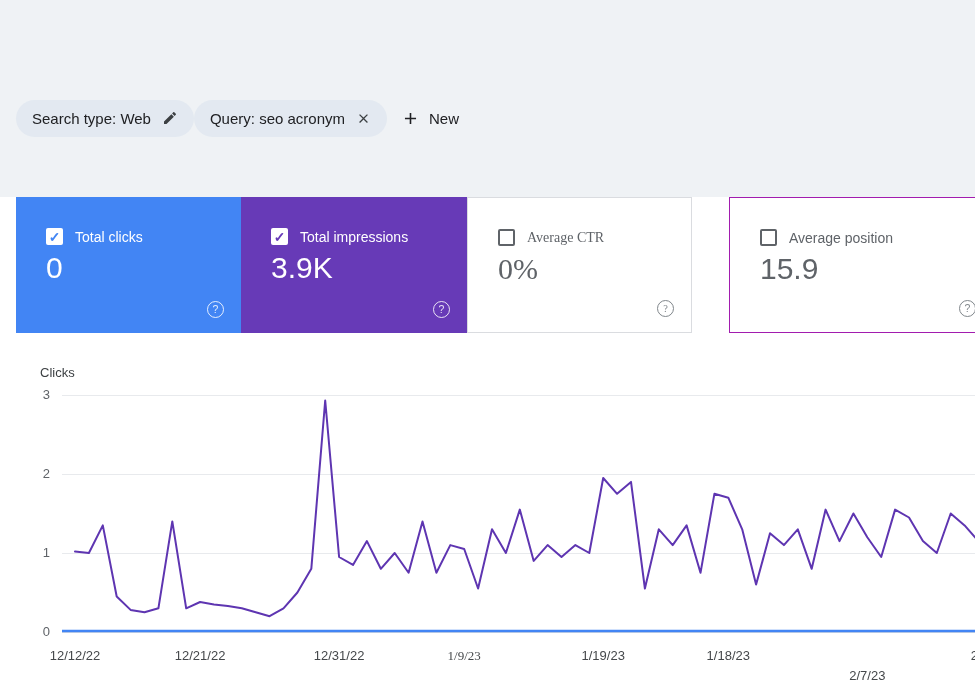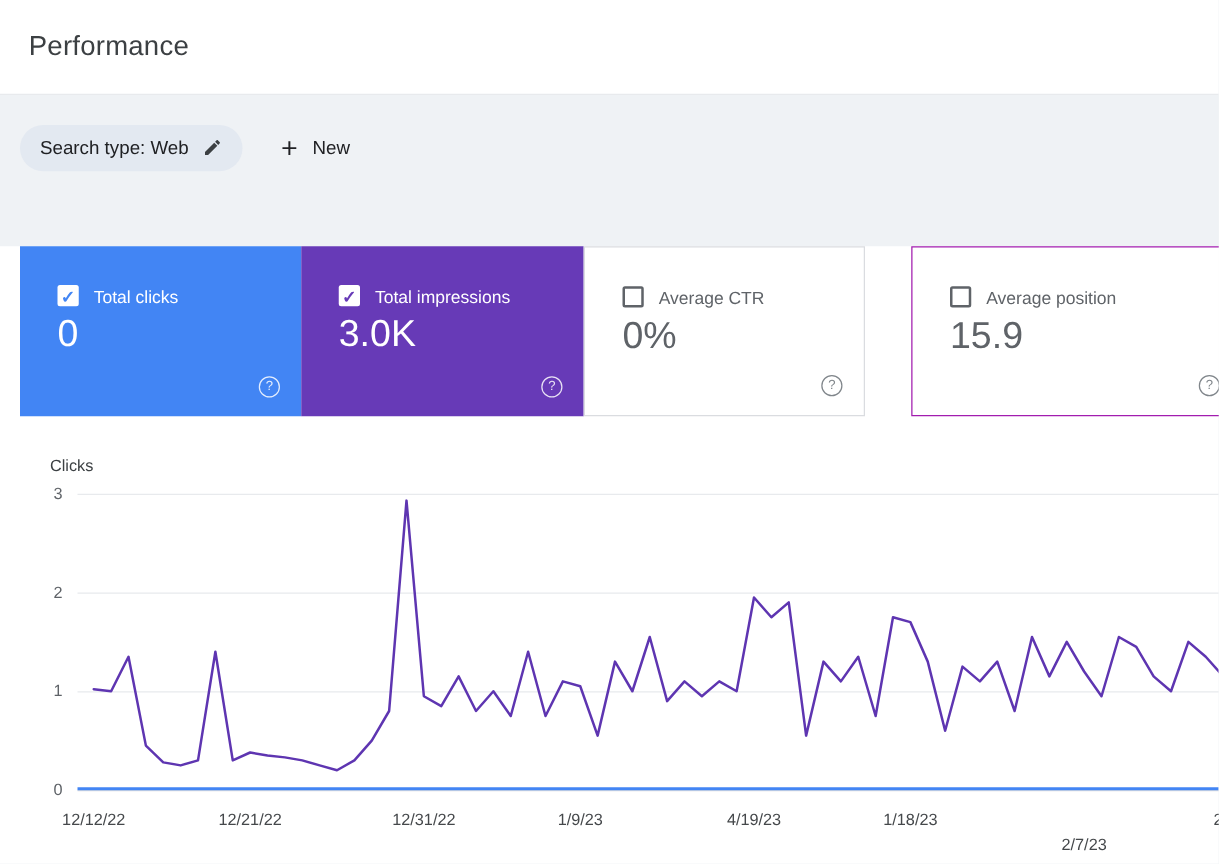--- a/index.html
+++ b/index.html
@@ -8,34 +8,34 @@
     font-family:"Liberation Sans", sans-serif;
     background:#eff2f5;
   }
   .page{position:relative;width:975px;height:691px;background:#eff2f5;overflow:hidden;}
 
   
   .topbar{position:absolute;top:0;left:0;right:0;height:75px;background:#fff;border-bottom:1px solid #e8eaed;}
   .title{margin:0;position:absolute;left:23px;top:24px;font-size:22px;font-weight:400;color:#3c4043;letter-spacing:.2px;}
 
   
-  .filter-section{position:absolute;top:99px;left:16px;right:0;height:38px;display:flex;align-items:center;gap:14px;}
+  .filter-section{position:absolute;top:99px;left:16px;right:0;height:38px;display:flex;align-items:center;}
   .chip{display:inline-flex;align-items:center;height:37px;padding:0 16px;background:#e3e9f1;border-radius:19px;cursor:pointer;white-space:nowrap;}
   .chip-label{font-size:15px;color:#202124;}
   .chip-icon{margin-left:11px;display:flex;align-items:center;cursor:pointer;}
   .new-btn{display:flex;align-items:center;gap:9px;background:none;border:none;padding:0;margin-left:14px;cursor:pointer;font-family:inherit;}
   .new-label{font-size:15px;font-weight:500;color:#202124;}
   .plus-wrap{display:flex;align-items:center;}
 
   
   .content-card{position:absolute;top:197px;left:0;right:0;bottom:0;background:#fff;}
   .metric-card{position:absolute;top:0;height:136px;box-sizing:border-box;background:#fff;cursor:pointer;}
   .mc0{left:16px;width:225px;}
   .mc1{left:241px;width:226px;}
-  .mc2{left:467px;width:225px;border:1px solid #dadce0;}
+  .mc2{left:467px;width:225px;border:1px solid #dadce0;font-family:Liberation Serif, serif;}
   .mc3{left:729px;width:265px;border:1px solid #a21caf;}
   .card-head{position:absolute;left:30px;top:31px;display:flex;align-items:center;gap:12px;}
   .checkbox{flex:none;display:flex;align-items:center;justify-content:center;border-radius:2px;cursor:pointer;}
   .checkbox.checked{background:#fff;width:17px;height:17px;}
   .checkbox.unchecked{width:13px;height:13px;border:2px solid #5f6368;background:transparent;}
   .check-glyph{font-size:14px;font-weight:700;line-height:1;}
   .card-label{font-size:14px;color:#5f6368;white-space:nowrap;}
   .metric-card.colored .card-label{color:#fff;}
   .card-value{position:absolute;left:30px;top:54px;font-size:30px;font-weight:400;color:#5f6368;}
   .metric-card.colored .card-value{color:#fff;}
@@ -49,30 +49,35 @@
   .gridline.zero{background:#dadce0;}
   .y-tick{position:absolute;left:20px;width:30px;text-align:right;font-size:13px;color:#5f6368;}
   .x-tick{position:absolute;top:648px;width:72px;text-align:center;font-size:13px;color:#45484b;white-space:nowrap;}
   #chart-svg{position:absolute;left:0;top:0;pointer-events:auto;cursor:crosshair;}
 </style>
 </head>
 <body>
 
 <div class="page">
 
-  <header class="topbar">
-    <h1 class="title">Performance</h1>
-  </header>
 
   <div class="filter-section">
     <div class="chip">
       <span class="chip-label">Search type: Web</span>
       <span class="chip-icon">
         <svg width="16" height="16" viewBox="0 0 24 24" fill="#3c4043">
             <path d="M3 17.25V21h3.75L17.81 9.94l-3.75-3.75L3 17.25zM20.71 7.04c.39-.39.39-1.02 0-1.41l-2.34-2.34c-.39-.39-1.02-.39-1.41 0l-1.83 1.83 3.75 3.75 1.83-1.83z"></path>
+          </svg>
+      </span>
+    </div>
+    <div class="chip">
+      <span class="chip-label">Query: seo acronym</span>
+      <span class="chip-icon">
+        <svg width="15" height="15" viewBox="0 0 24 24" fill="#3c4043">
+            <path d="M19 6.41 17.59 5 12 10.59 6.41 5 5 6.41 10.59 12 5 17.59 6.41 19 12 13.41 17.59 19 19 17.59 13.41 12z"></path>
           </svg>
       </span>
     </div>
     <button class="new-btn">
       <span class="plus-wrap">
         <svg width="19" height="19" viewBox="0 0 24 24" fill="#202124">
             <path d="M19 13h-6v6h-2v-6H5v-2h6V5h2v6h6v2z"></path>
           </svg>
       </span>
       <span class="new-label">New</span>
@@ -92,21 +97,21 @@
       <span class="help">?</span>
     </div>
 
     <div class="metric-card mc1 colored" style="background: rgb(103, 58, 183); border: none;">
       <div class="card-head">
         <span class="checkbox checked">
             <span class="check-glyph" style="color: rgb(103, 58, 183);">✓</span>
           </span>
         <span class="card-label">Total impressions</span>
       </div>
-      <div class="card-value">3.0K</div>
+      <div class="card-value">3.9K</div>
       <span class="help">?</span>
     </div>
 
     <div class="metric-card mc2">
       <div class="card-head">
         <span class="checkbox unchecked"></span>
         <span class="card-label">Average CTR</span>
       </div>
       <div class="card-value">0%</div>
       <span class="help">?</span>
@@ -130,22 +135,22 @@
         <div class="y-tick" style="top: 624px;">0</div>
         <div class="gridline" style="top: 553px;"></div>
         <div class="y-tick" style="top: 545px;">1</div>
         <div class="gridline" style="top: 474px;"></div>
         <div class="y-tick" style="top: 466px;">2</div>
         <div class="gridline" style="top: 395px;"></div>
         <div class="y-tick" style="top: 387px;">3</div>
         <div class="x-tick" style="left: 39px;">12/12/22</div>
         <div class="x-tick" style="left: 164.1px;">12/21/22</div>
         <div class="x-tick" style="left: 303.1px;">12/31/22</div>
-        <div class="x-tick" style="left: 428.2px;">1/9/23</div>
-        <div class="x-tick" style="left: 567.2px;">4/19/23</div>
+        <div class="x-tick" style="left: 428.2px; font-family: Liberation Serif, serif;">1/9/23</div>
+        <div class="x-tick" style="left: 567.2px;">1/19/23</div>
         <div class="x-tick" style="left: 692.3px;">1/18/23</div>
         <div class="x-tick" style="left: 831.3px; margin-top: 20px;">2/7/23</div>
         <div class="x-tick" style="left: 956.4px;">2/16/23</div>
       </div>
     <svg id="chart-svg" width="975" height="691" viewBox="0 0 975 691">
         <line x1="62" x2="975" y1="631" y2="631" stroke="#4285f4" stroke-width="2.5"></line>
         <polyline points="75.0,551.4 88.9,553.0 102.8,525.4 116.7,596.5 130.6,609.9 144.5,612.3 158.4,608.3 172.3,521.4 186.2,608.3 200.1,602.0 214.0,604.4 227.9,605.9 241.8,608.3 255.7,612.3 269.6,616.2 283.5,608.3 297.4,592.5 311.3,568.8 325.2,400.5 339.1,557.0 353.0,564.9 366.9,541.1 380.8,568.8 394.7,553.0 408.6,572.8 422.5,521.4 436.4,572.8 450.3,545.1 464.2,549.0 478.1,588.5 492.0,529.3 505.9,553.0 519.8,509.6 533.7,560.9 547.6,545.1 561.5,557.0 575.4,545.1 589.3,553.0 603.2,478.0 617.1,493.8 631.0,481.9 644.9,588.5 658.8,529.3 672.7,545.1 686.6,525.4 700.5,572.8 714.4,493.8 728.3,497.7 742.2,529.3 756.1,584.6 770.0,533.3 783.9,545.1 797.8,529.3 811.7,568.8 825.6,509.6 839.5,541.1 853.4,513.5 867.3,537.2 881.2,557.0 895.1,509.6 909.0,517.5 922.9,541.1 936.8,553.0 950.7,513.5 964.6,525.4 978.5,541.1 992.4,529.3 1006.3,517.5" fill="none" stroke="#5e35b1" stroke-width="2" stroke-linejoin="round" stroke-linecap="round"></polyline>
       </svg>
   </div>
 

